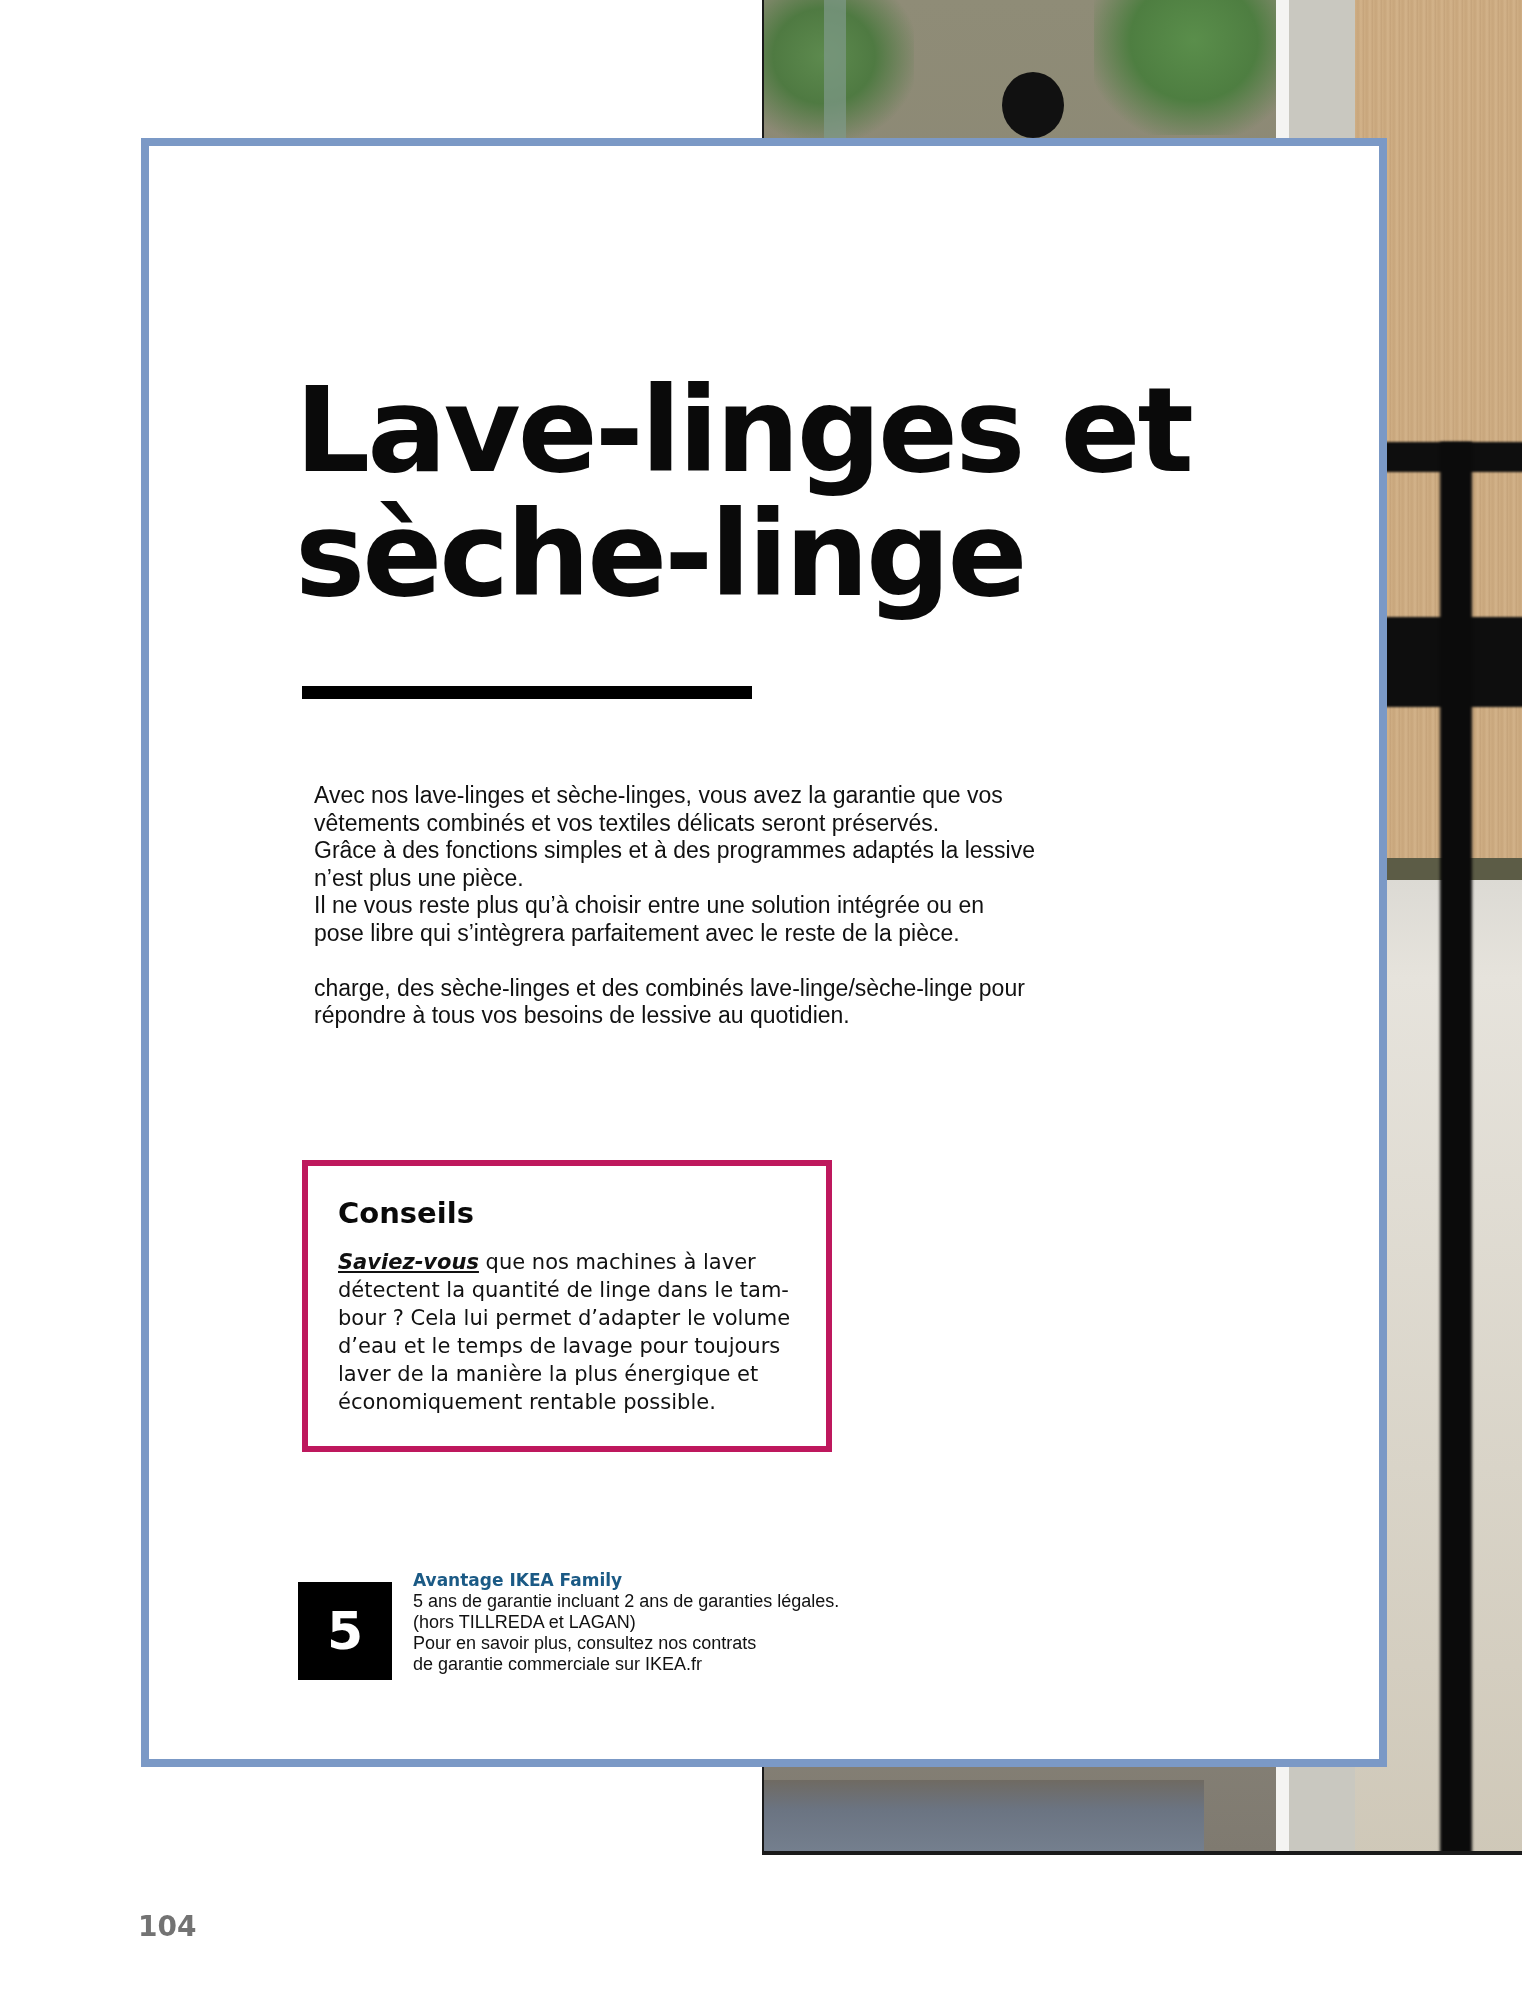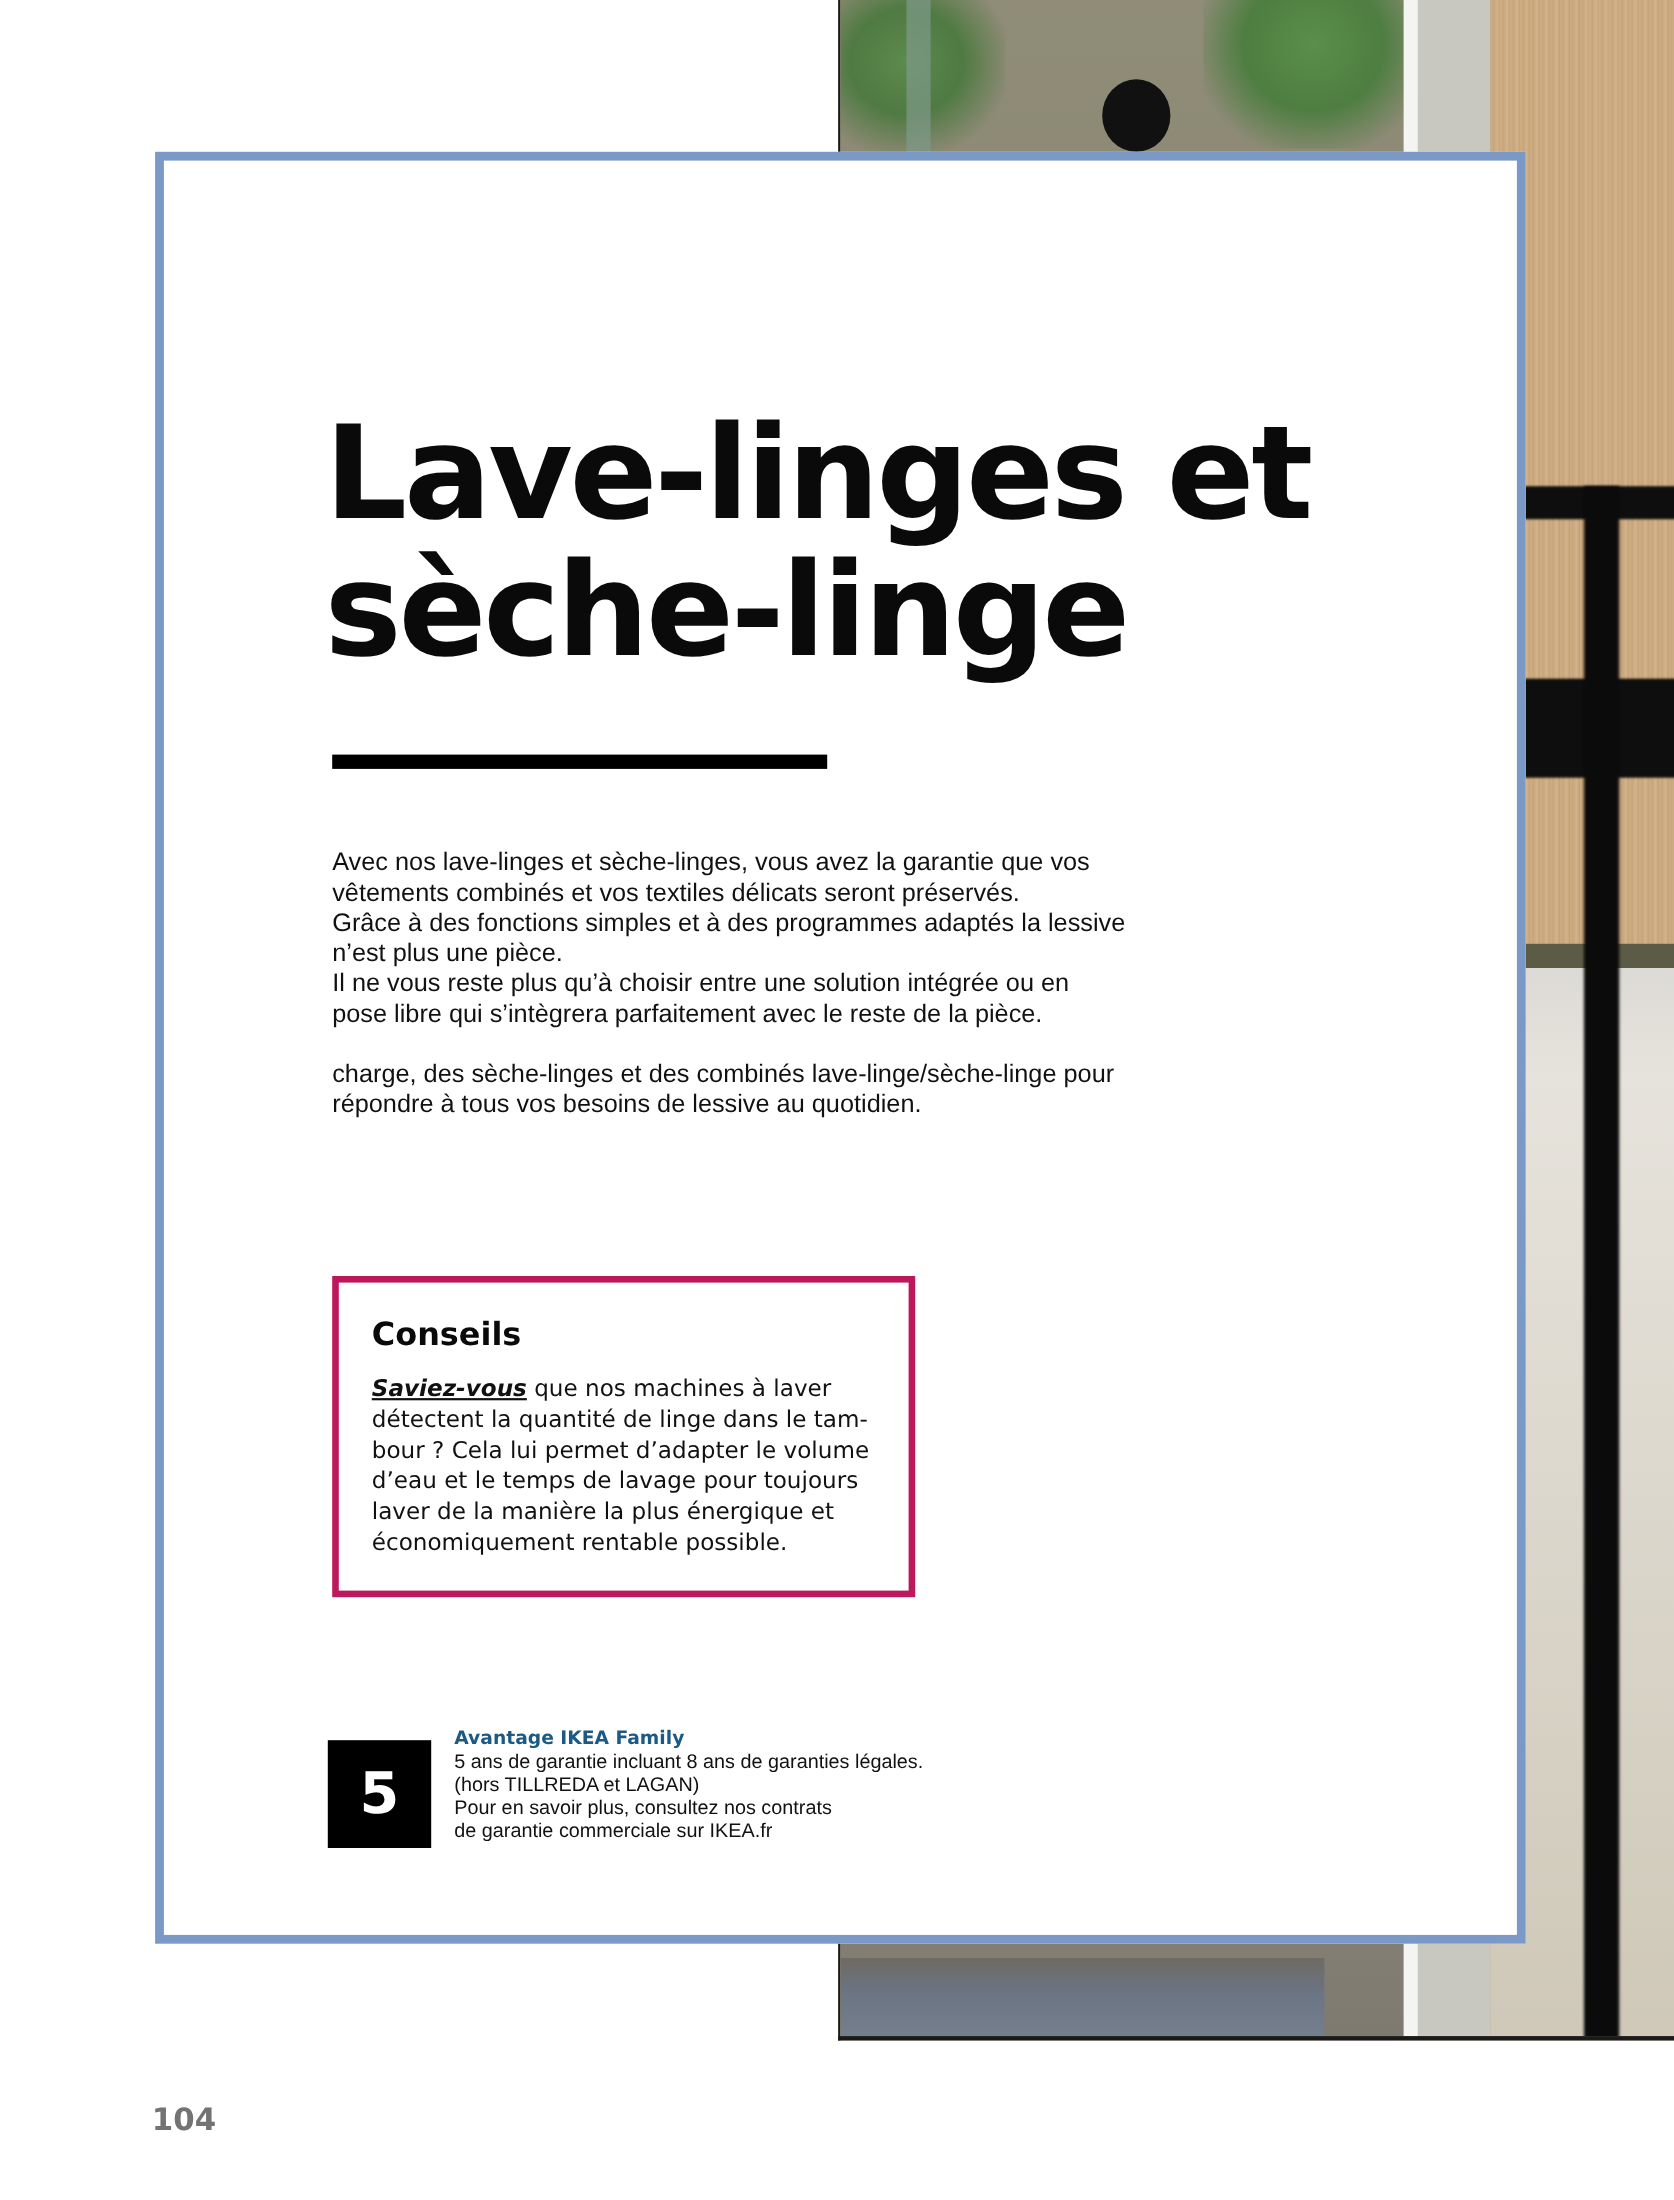--- a/index.html
+++ b/index.html
@@ -47,21 +47,21 @@
     font-family:"DejaVu Sans", sans-serif; font-weight:bold;
     font-size:118px; line-height:124px; letter-spacing:-3px; color:#0a0a0a;
   }
   .title span { display:block; white-space:nowrap; }
   .rule { position:absolute; left:302px; top:686px; width:450px; height:13px; background:#000; }
 
   .body-text {
     position:absolute; left:302px; top:770px; width:800px;
     font-family:"Liberation Sans", sans-serif; font-size:23px; line-height:27.6px; color:#111;
   }
-  .body-text p { margin:0; }
+  .body-text p { margin:12px; }
   .body-text p + p { margin-top:27px; }
   .body-text span { display:block; white-space:nowrap; }
 
   .tip-box {
     position:absolute; left:302px; top:1160px; width:530px; height:292px;
     box-sizing:border-box; border:6px solid #be185d; background:#fff;
   }
   .tip-title { position:absolute; left:30px; top:30px; margin:0;
     font-family:"DejaVu Sans", sans-serif; font-weight:bold; font-size:29px; color:#0a0a0a; }
   .tip-text { position:absolute; left:30px; top:82px; width:490px;
@@ -137,19 +137,19 @@
     <span class="line">d’eau et le temps de lavage pour toujours</span>
     <span class="line">laver de la manière la plus énergique et</span>
     <span class="line">économiquement rentable possible.</span>
   </div>
 </div>
 
 <div class="badge">5</div>
 
 <div class="family">
   <span class="family-title">Avantage IKEA Family</span>
-  <span class="line">5 ans de garantie incluant 8 ans de garanties légales.</span>
+  <span class="line">5 ans de garantie incluant 2 ans de garanties légales.</span>
   <span class="line">(hors TILLREDA et LAGAN)</span>
   <span class="line">Pour en savoir plus, consultez nos contrats</span>
   <span class="line">de garantie commerciale sur IKEA.fr</span>
 </div>
 
 <div class="page-number">104</div>
 
 </body></html>

